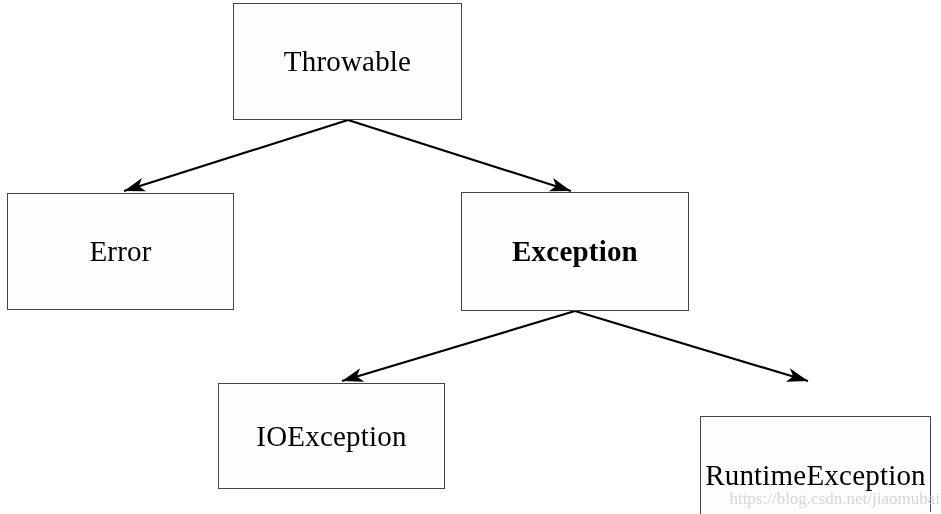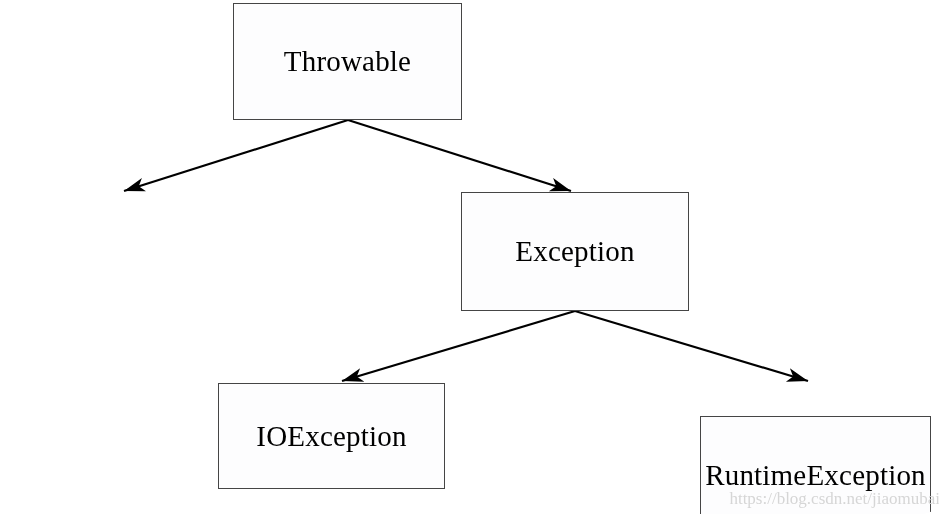--- a/index.html
+++ b/index.html
@@ -45,21 +45,21 @@
     position:absolute;
     right:1px;
     bottom:5px;
     font-family:Liberation Serif, serif;
     font-size:17px;
     color:var(--watermark);
     white-space:nowrap;
   }
   #node-throwable       {left:233px; top:3px;   width:229px; height:117px;}
   #node-error           {left:7px;   top:193px; width:227px; height:117px;}
-  #node-exception       {left:461px; top:192px; width:228px; height:119px;}
+  #node-exception       {left:461px; top:192px; width:228px; height:119px;font-weight:bold;}
   #node-ioexception     {left:218px; top:383px; width:227px; height:106px;}
   #node-runtimeexception{left:700px; top:383px; width:231px; height:119px;margin-top:33px;}
 </style>
 </head>
 <body>
 
 <div class="canvas">
 
   <svg class="arrows" viewBox="0 0 941 514" xmlns="http://www.w3.org/2000/svg">
     <defs>
@@ -70,20 +70,23 @@
     <line x1="348" y1="120" x2="124" y2="191" stroke="#000000" stroke-width="2.2" marker-end="url(#arrowhead)"></line>
     <line x1="348" y1="120" x2="571" y2="191" stroke="#000000" stroke-width="2.2" marker-end="url(#arrowhead)"></line>
     <line x1="575" y1="311" x2="342" y2="381" stroke="#000000" stroke-width="2.2" marker-end="url(#arrowhead)"></line>
     <line x1="575" y1="311" x2="808" y2="381" stroke="#000000" stroke-width="2.2" marker-end="url(#arrowhead)"></line>
   </svg>
 
   <div class="node" id="node-throwable">
     <span class="node-label">Throwable</span>
   </div>
 
+  <div class="node" id="node-error">
+    <span class="node-label">Error</span>
+  </div>
 
   <div class="node" id="node-exception">
     <span class="node-label">Exception</span>
   </div>
 
   <div class="node" id="node-ioexception">
     <span class="node-label">IOException</span>
   </div>
 
   <div class="node" id="node-runtimeexception">

